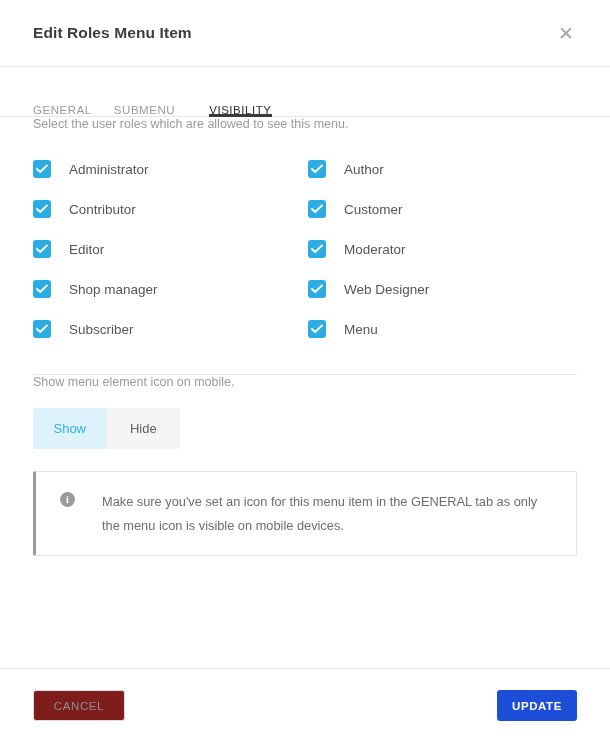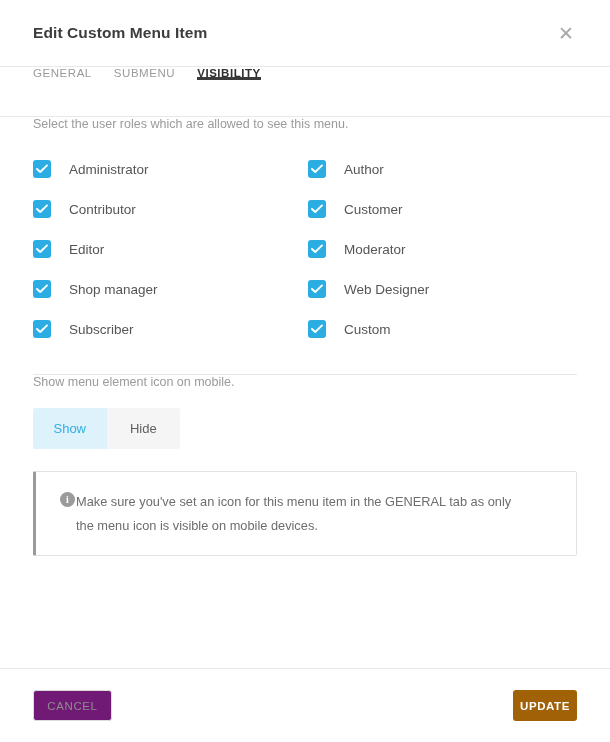--- a/index.html
+++ b/index.html
@@ -51,38 +51,39 @@
     font-weight: 400;
     margin-right: 2px;
   }
 
   
   .tab-bar {
     height: 50px;
     flex: 0 0 50px;
     border-bottom: 1px solid #e8e8e8;
     display: flex;
-    align-items: flex-start;
+    align-items: flex-end;
     padding-left: 33px;
   }
   .tab {
     display: flex;
     align-items: center;
     font-size: 11.5px;
     letter-spacing: 0.55px;
     color: #9b9b9b;
     cursor: pointer;
     padding: 0 0 0 0;
     margin-right: 22px;
     position: relative;
     text-transform: uppercase;
   }
   .tab.active {
     color: #2f2f2f;
-    font-weight: bold;
+    font-weight: normal;
+    margin-left: 12px;
   }
   .tab.active::after {
     content: "";
     position: absolute;
     left: 0;
     right: 0;
     bottom: -1px;
     height: 3px;
     background: #3a3a3a;
   }
@@ -189,21 +190,21 @@
     align-items: center;
     justify-content: center;
     flex: 0 0 15px;
     margin-top: 2px;
     font-family: "Liberation Serif", serif;
   }
   .notice-text {
     font-size: 12.8px;
     color: #6d6d6d;
     line-height: 1.85;
-    margin-left: 1px;
+    margin-left: 27px;
     max-width: 450px;
   }
 
   
   .modal-footer {
     flex: 0 0 74px;
     border-top: 1px solid #e8e8e8;
     display: flex;
     align-items: center;
     justify-content: space-between;
@@ -213,42 +214,42 @@
     font-size: 11.5px;
     letter-spacing: 0.6px;
     border-radius: 3px;
     cursor: pointer;
     display: flex;
     align-items: center;
     justify-content: center;
     text-transform: uppercase;
   }
   .btn-cancel {
-    width: 79px;
+    width: 92px;
     height: 31px;
     border: 1px solid #dcdcdc;
-    background: #701a75;
+    background: #7f1d1d;
     color: #8d8d8d;
   }
   .btn-update {
-    width: 64px;
+    width: 80px;
     height: 31px;
     border: none;
-    background: #a16207;
+    background: #1d4ed8;
     color: #ffffff;
     font-weight: bold;
   }
 </style>
 </head>
 <body>
 
 <div class="modal">
 
   <div class="modal-header">
-    <div class="modal-title">Edit Custom Menu Item</div>
+    <div class="modal-title">Edit Roles Menu Item</div>
     <div class="close-btn">✕</div>
   </div>
 
   <div class="tab-bar">
     <div class="tab">GENERAL</div>
     <div class="tab">SUBMENU</div>
     <div class="tab active">VISIBILITY</div>
   </div>
 
   <div class="modal-body">
@@ -337,21 +338,21 @@
         </span>
         <span class="role-label">Subscriber</span>
       </div>
 
       <div class="role-row">
         <span class="cb">
           <svg width="12" height="10" viewBox="0 0 12 10">
               <path d="M1 5 L4.2 8 L11 1.4" stroke="#ffffff" stroke-width="1.9" fill="none" stroke-linecap="round" stroke-linejoin="round"></path>
             </svg>
         </span>
-        <span class="role-label">Custom</span>
+        <span class="role-label">Menu</span>
       </div>
 
     </div>
 
     <div class="divider"></div>
 
     <div class="section-desc">Show menu element icon on mobile.</div>
 
     <div class="toggle-group">
       <div class="toggle-btn selected">Show</div>

